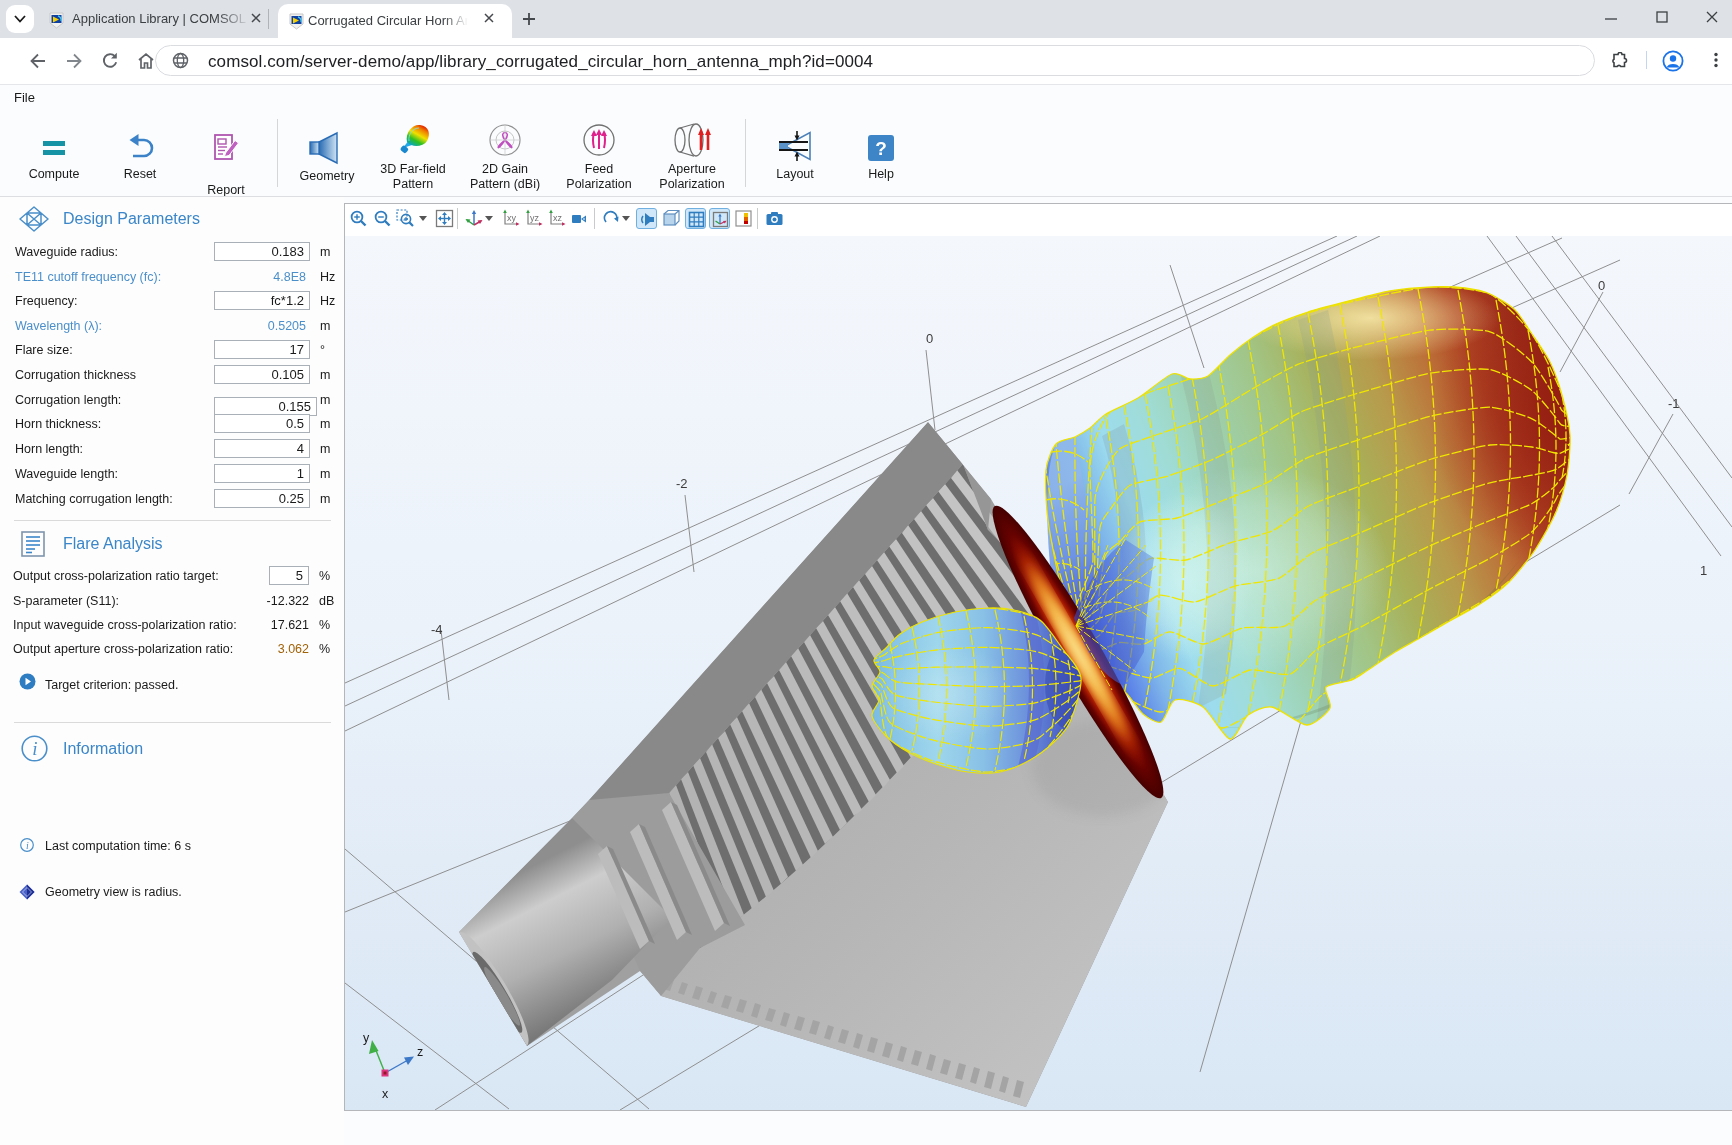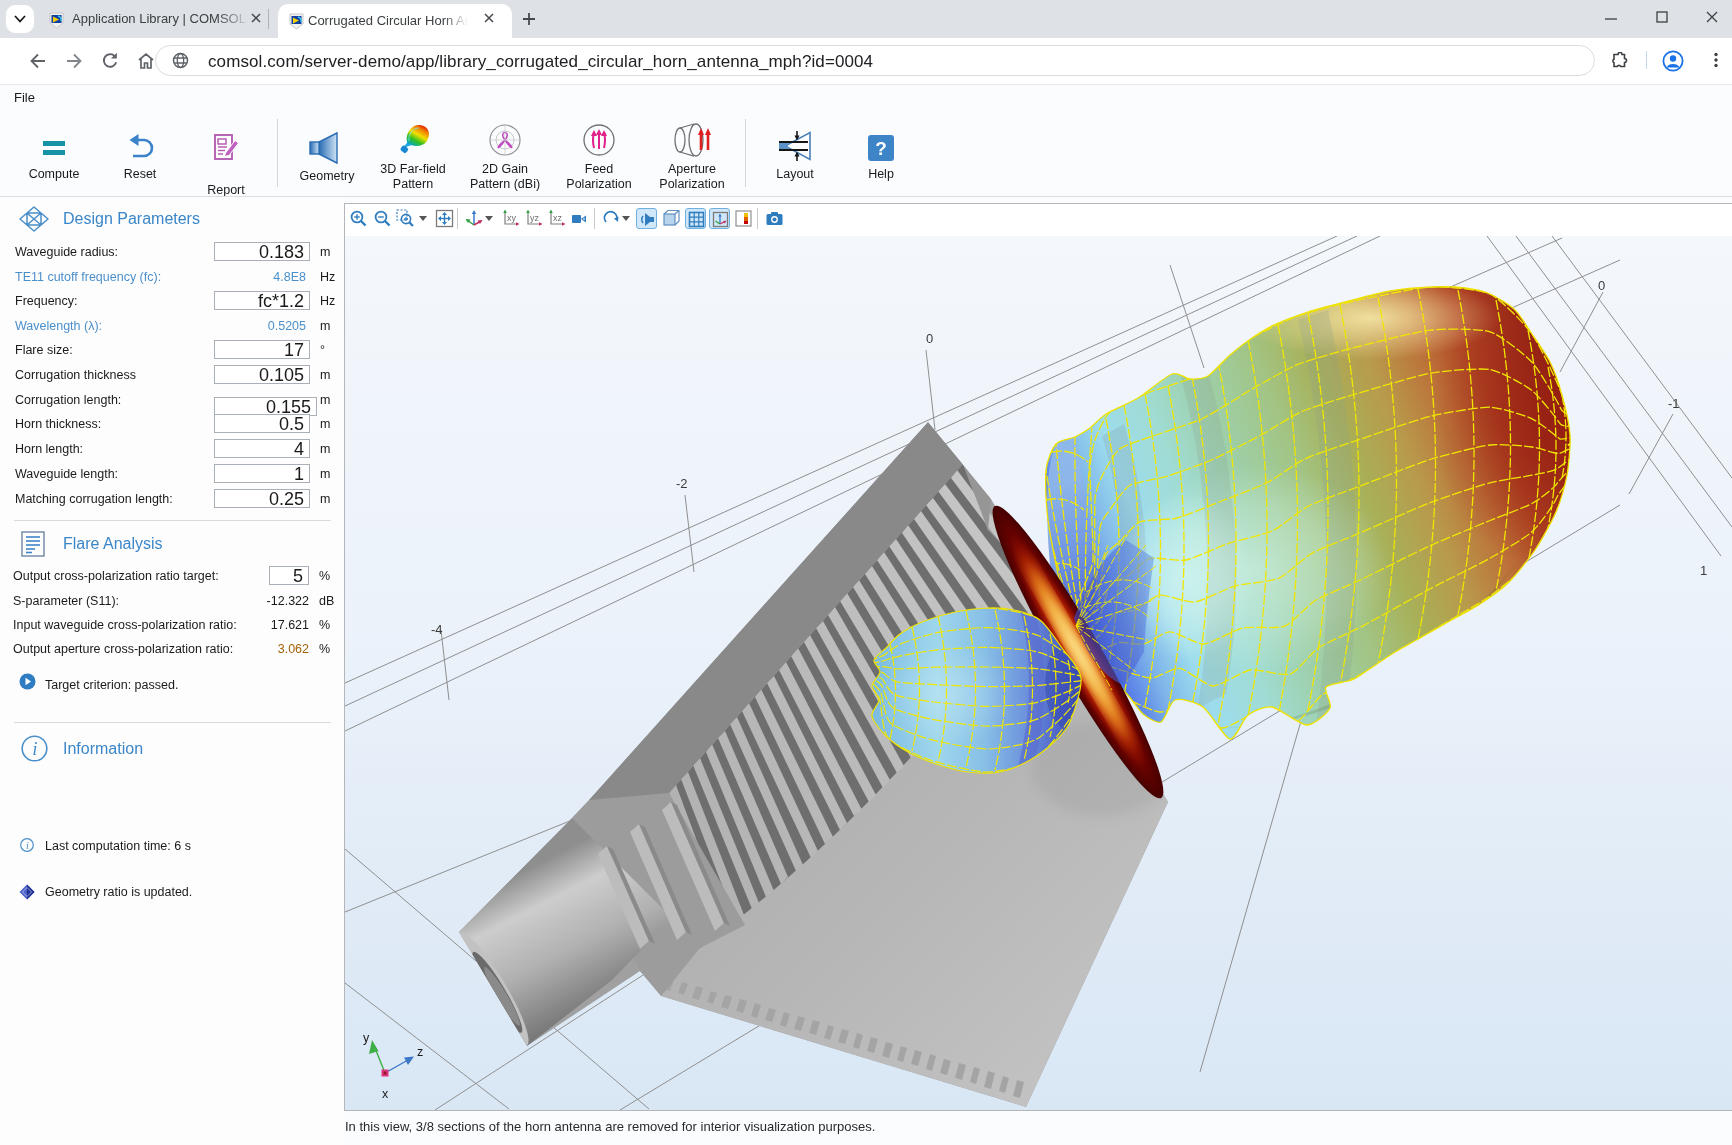--- a/index.html
+++ b/index.html
@@ -24,21 +24,21 @@
 #ribbon-sep1{left:277px;top:119px;width:1px;height:68px;background:#d4d6da}
 #ribbon-sep2{left:745px;top:119px;width:1px;height:68px;background:#d4d6da}
 #ribbon-border{left:0;top:196px;width:1732px;height:1px;background:#dcdee2}
 .rbtn{position:absolute;text-align:center;font-size:12.5px;color:#1a1a1a;line-height:15px}
 .rbtn svg{display:block;margin:0 auto 4px}
 
 #leftpanel{left:0;top:197px;width:344px;height:948px;background:#fdfdfe}
 .sechead{position:absolute;font-size:16px;color:#3a86c8}
 .plabel{position:absolute;font-size:12.5px;color:#1a1a1a;white-space:nowrap}
 .pblue{color:#4b8fca}
-.pinput{position:absolute;border:1px solid #aab0b8;background:#fff;font-size:18px;color:#1a1a1a;
+.pinput{position:absolute;border:1px solid #aab0b8;background:#fff;font-size:13px;color:#1a1a1a;
  text-align:right;padding:0 5px;line-height:18px;height:19px}
 .pval{position:absolute;font-size:12.5px;text-align:right;white-space:nowrap}
 .punit{position:absolute;font-size:12.5px;color:#1a1a1a}
 .divider{position:absolute;height:1px;background:#dadada;left:14px;width:317px}
 
 #gpanel{left:344px;top:203px;width:1388px;height:908px;background:#fff;border:1px solid #b4b6ba;border-right:none}
 #statustext{left:345px;top:1119px;font-size:13px;color:#2a2a2a}
 .gt{position:absolute;top:208px;width:21px;height:21px}
 .gt-on{background:#cfe7f8;border:1px solid #70b0e0;border-radius:3px}
 </style></head>
@@ -309,21 +309,21 @@
 <svg class="abs" style="left:20px;top:838px" width="14" height="14" viewBox="0 0 14 14">
       <circle cx="7" cy="7" r="6.3" fill="none" stroke="#4a8fc9" stroke-width="1.2"></circle>
       <text x="7.3" y="10.5" font-family="Liberation Serif,serif" font-style="italic" font-size="10" fill="#4a8fc9" text-anchor="middle">i</text>
     </svg>
 <div class="plabel" style="left:45px;top:839px">Last computation time: 6 s</div>
 <svg class="abs" style="left:19px;top:884px" width="16" height="16" viewBox="0 0 16 16">
       <path d="M8,0.5 L15.5,8 L8,15.5 L0.5,8 Z" fill="#4a62c8"></path>
       <path d="M8,0.5 L15.5,8 L8,15.5 Z" fill="#1e2f96"></path>
       <path d="M8,3.5 L12.5,8 L8,12.5 L3.5,8 Z" fill="none" stroke="#ffffff" stroke-width="0.9" opacity="0.6"></path>
     </svg>
-<div class="plabel" style="left:45px;top:885px">Geometry ratio is updated.</div>
+<div class="plabel" style="left:45px;top:885px">Geometry view is radius.</div>
 <div class="abs" id="gpanel"></div>
 <div class="gt" style="left:348px;width:21px"><svg width="19" height="19" viewBox="0 0 19 19" style="margin:1px">
         <circle cx="8" cy="8" r="5.4" fill="none" stroke="#2f7cbe" stroke-width="1.8"></circle>
         <line x1="12" y1="12" x2="16.5" y2="16.5" stroke="#2f7cbe" stroke-width="2.4"></line>
         <line x1="5.2" y1="8" x2="10.8" y2="8" stroke="#2f7cbe" stroke-width="1.4"></line>
         <line x1="8" y1="5.2" x2="8" y2="10.8" stroke="#2f7cbe" stroke-width="1.4"></line>
       </svg></div>
 <div class="gt" style="left:372px;width:21px"><svg width="19" height="19" viewBox="0 0 19 19" style="margin:1px">
         <circle cx="8" cy="8" r="5.4" fill="none" stroke="#2f7cbe" stroke-width="1.8"></circle>
         <line x1="12" y1="12" x2="16.5" y2="16.5" stroke="#2f7cbe" stroke-width="2.4"></line>
@@ -724,13 +724,12 @@
 <polygon points="372,1040 378.5,1051 369,1054" fill="#3faf46"></polygon>
 <line x1="385" y1="1073" x2="408" y2="1060" stroke="#3c78c8" stroke-width="1.4"></line>
 <polygon points="414,1056.5 404,1057.5 408,1065" fill="#3c78c8"></polygon>
 <rect x="381.5" y="1069.5" width="7" height="7" fill="#e0357e"></rect>
 <rect x="383.5" y="1071.5" width="3" height="3" fill="#8c1a28"></rect>
 <text x="363" y="1042">y</text>
 <text x="417" y="1056">z</text>
 <text x="382" y="1098">x</text>
 </g>
     </svg>
-<div class="abs" id="statustext">In this view, 3/8 sections of the horn antenna are removed for interior visualization purposes.</div>
 </div>
 </body></html>

